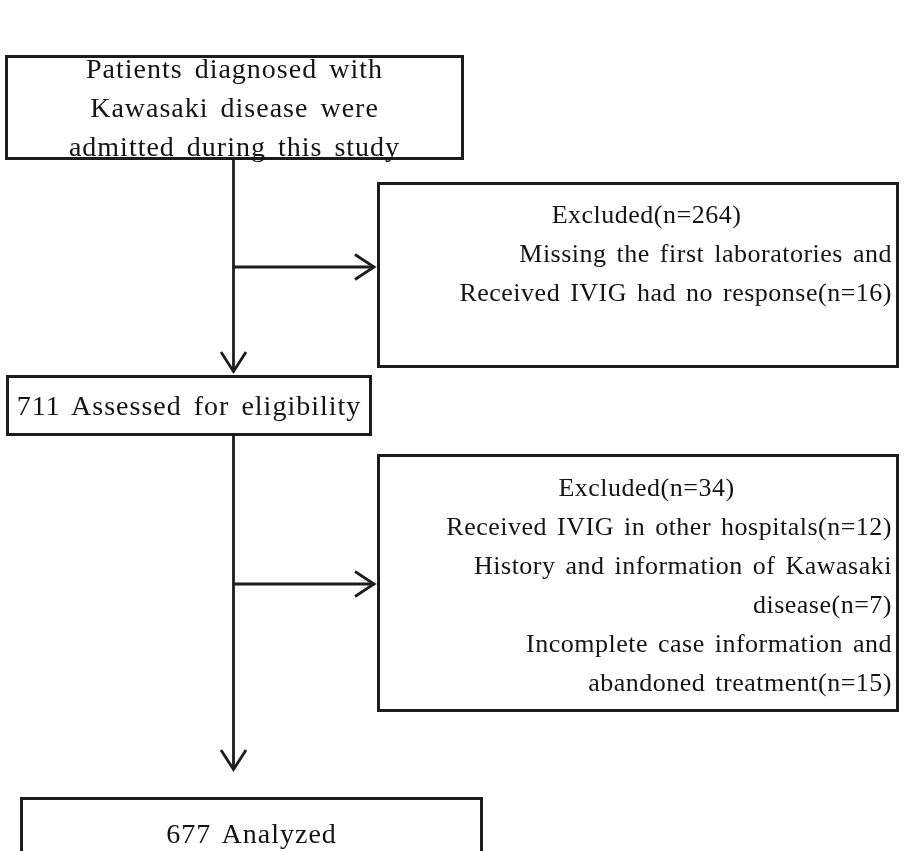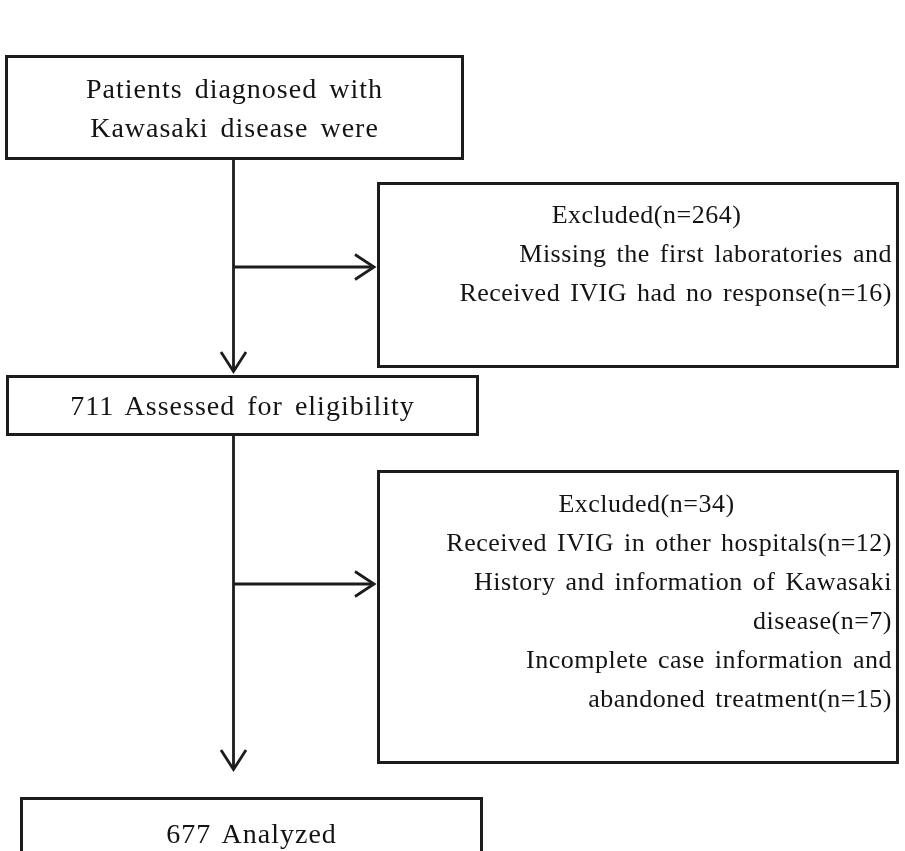--- a/index.html
+++ b/index.html
@@ -33,23 +33,23 @@
     white-space: nowrap;
   }
   .body-text {
     font-size: 26px;
     line-height: 39px;
     letter-spacing: 0.5px;
     word-spacing: 3px;
     white-space: nowrap;
   }
   #box-enrollment { left: 5px;   top: 19px;   width: 459px; height: 105px; margin-top: 36px; }
-  #box-assessed   { left: 6px;   top: 375px; width: 473px; height: 61px;  }
+  #box-assessed   { left: 6px;   top: 375px; width: 366px; height: 61px;  }
   #box-excluded1  { left: 377px; top: 182px; width: 522px; height: 186px; padding: 10px 4px 16px 21px; }
-  #box-excluded2  { left: 377px; top: 454px; width: 522px; height: 294px; padding: 11px 4px 0 21px; margin-top: 16px; }
+  #box-excluded2  { left: 377px; top: 454px; width: 522px; height: 258px; padding: 11px 4px 0 21px; }
   #box-analyzed   { left: 20px;  top: 797px; width: 463px; height: 73px;  }
   .excluded-title { text-align: center; }
   .excluded-line  { text-align: right; }
   #connectors {
     position: absolute;
     left: 0; top: 0;
     width: 905px; height: 851px;
     pointer-events: none;
   }
   #connectors path {
@@ -70,20 +70,21 @@
     <path d="M355 254.5 L374 267 L355 279.5"></path>
     <path d="M233.5 436 V 768"></path>
     <path d="M221 750 L233.5 769.5 L246 750"></path>
     <path d="M233.5 584 H 371"></path>
     <path d="M355 571.5 L374 584 L355 596.5"></path>
   </svg>
 
   <div id="box-enrollment" class="box center-flex big-text">
     <div>Patients diagnosed with</div>
     <div>Kawasaki disease were</div>
+    <div>admitted during this study</div>
   </div>
 
   <div id="box-excluded1" class="box body-text">
     <div class="excluded-title">Excluded(n=264)</div>
     <div class="excluded-line">Missing the first laboratories and</div>
     <div class="excluded-line">Received IVIG had no response(n=16)</div>
   </div>
 
   <div id="box-assessed" class="box center-flex big-text">
     <div>711 Assessed for eligibility</div>

